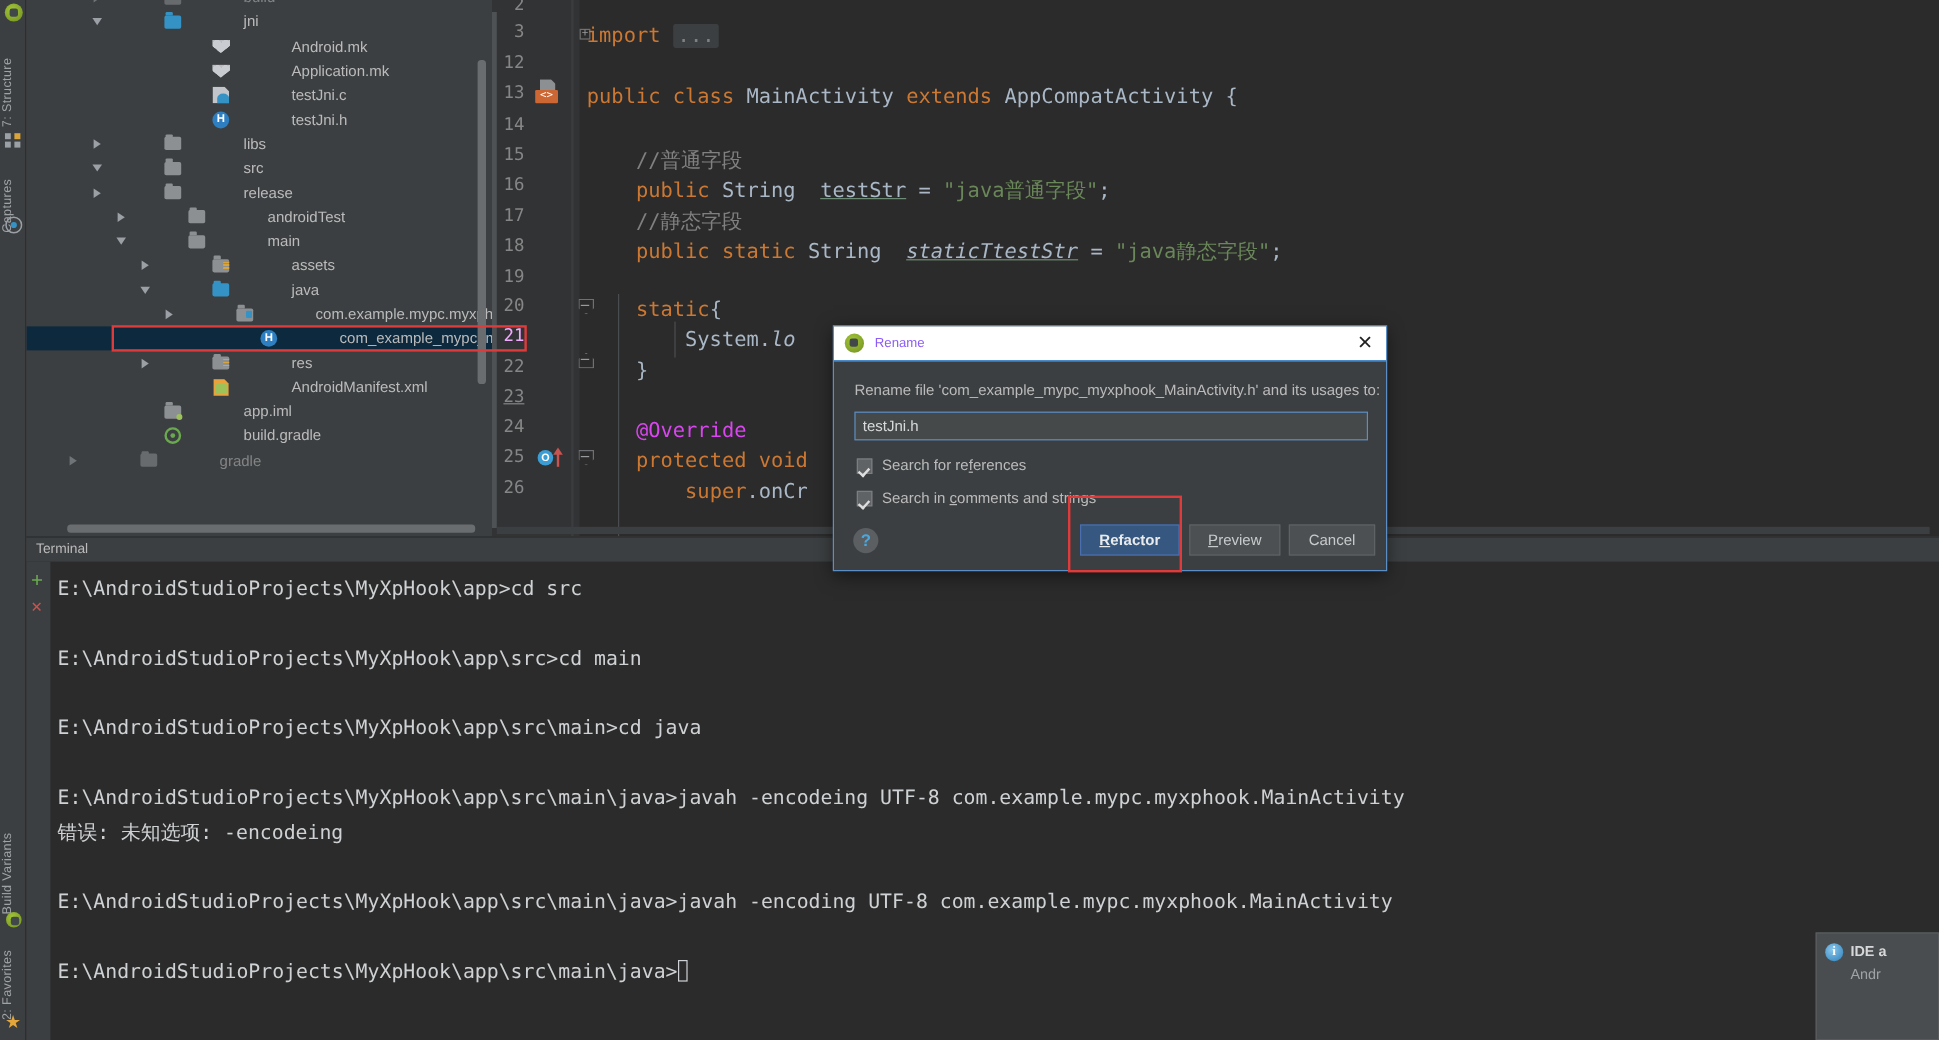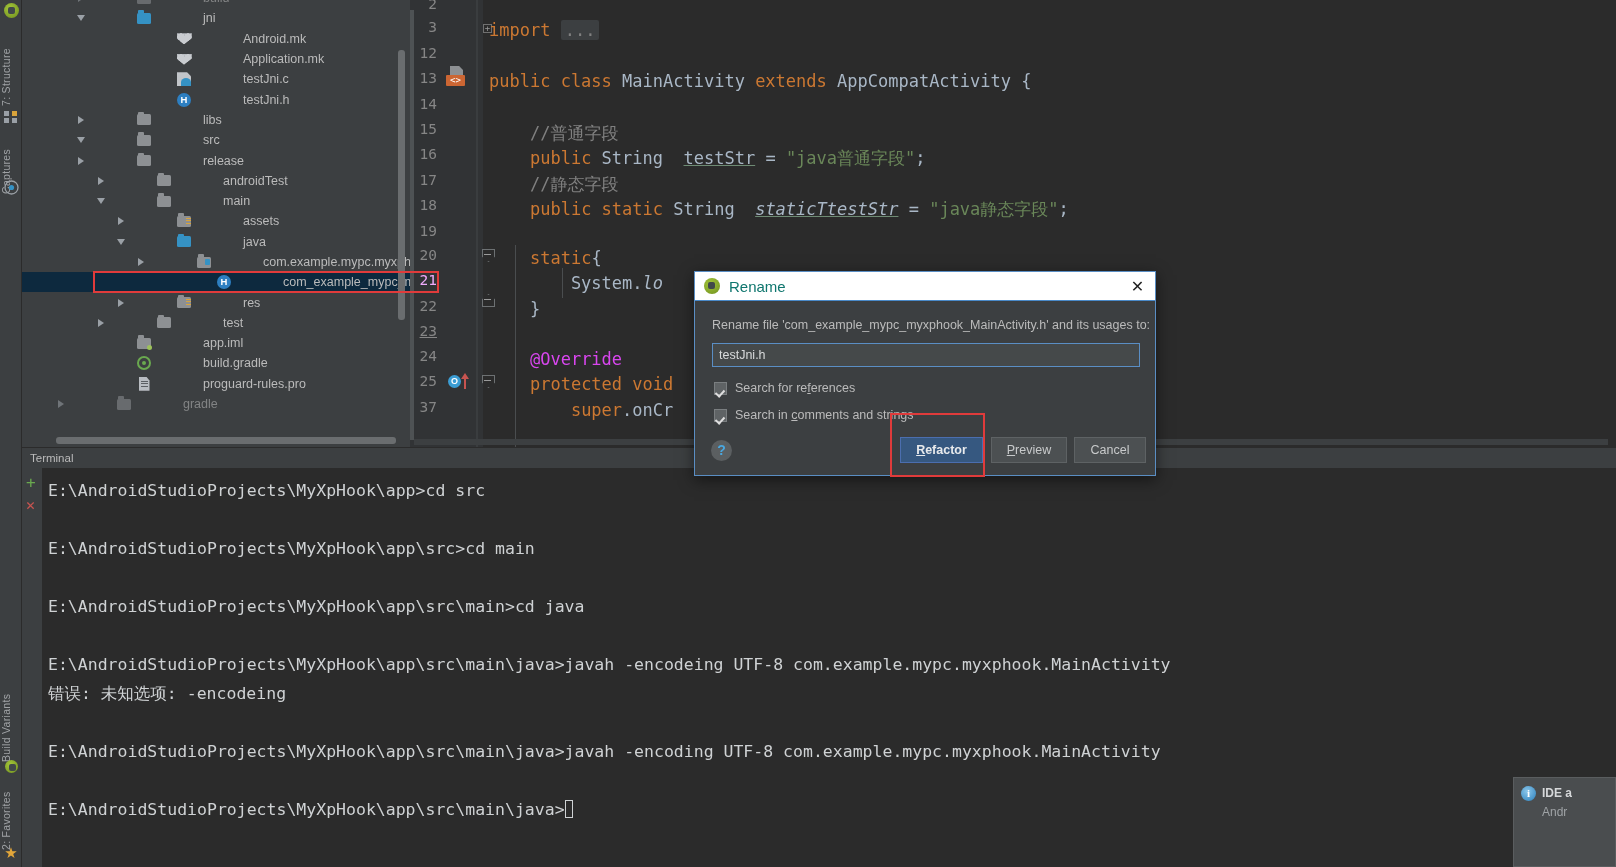--- a/index.html
+++ b/index.html
@@ -358,21 +358,21 @@
   }
   .dlg-title {
     position: relative;
     height: 29px; background: #ffffff;
     display: flex; align-items: center;
     border-bottom: 1px solid #4a8ac9;
   }
   .dlg-title .t-ico { margin-left: 9px; width: 17px; height: 17px; }
   .dlg-title .t-txt {
     margin-left: 8px;
-    font-size: 15px; color: #0f766e;
+    font-size: 11px; color: #8b5cf6;
     font-family: "Liberation Sans", sans-serif;
   }
   .dlg-close {
     position: absolute; right: 8px; top: 5px;
     width: 19px; height: 19px;
     color: #1f1f1f; font-size: 16px; line-height: 19px;
     text-align: center; cursor: pointer;
     font-family: "Liberation Sans", sans-serif;
   }
   .dlg-body { position: relative; height: 175px; }
@@ -620,49 +620,40 @@
         </div>
         <div class="tree-row" style="padding-left: 92px;">
           <span class="tw collapsed">
             <i></i>
           </span>
           <span class="ic">
             <span class="folder lines"></span>
           </span>
           <span class="lbl">res</span>
         </div>
-        <div class="tree-row" style="padding-left: 72px;">
-          <span class="tw collapsed">
-            <i></i>
-          </span>
-          <span class="ic">
-            <span class="folder"></span>
-          </span>
-          <span class="lbl">test</span>
+        <div class="tree-row" style="padding-left: 92px;">
+          <span class="tw"></span>
+          <span class="ic">
+            <span class="xml-icon"></span>
+          </span>
+          <span class="lbl">AndroidManifest.xml</span>
         </div>
         <div class="tree-row" style="padding-left: 52px;">
           <span class="tw"></span>
           <span class="ic">
             <span class="folder src-dot"></span>
           </span>
           <span class="lbl">app.iml</span>
         </div>
         <div class="tree-row" style="padding-left: 52px;">
           <span class="tw"></span>
           <span class="ic">
             <span class="gradle-icon"></span>
           </span>
           <span class="lbl">build.gradle</span>
-        </div>
-        <div class="tree-row" style="padding-left: 52px;">
-          <span class="tw"></span>
-          <span class="ic">
-            <span class="txt-icon"></span>
-          </span>
-          <span class="lbl">proguard-rules.pro</span>
         </div>
         <div class="tree-row" style="padding-left: 32px; opacity: 0.55;">
           <span class="tw collapsed">
             <i></i>
           </span>
           <span class="ic">
             <span class="folder"></span>
           </span>
           <span class="lbl">gradle</span>
         </div>
@@ -684,21 +675,21 @@
           <div class="ln" style="top: 146px;">16</div>
           <div class="ln" style="top: 172px;">17</div>
           <div class="ln" style="top: 197px;">18</div>
           <div class="ln" style="top: 223px;">19</div>
           <div class="ln" style="top: 247px;">20</div>
           <div class="ln" style="top: 272px; color: #f0abfc;">21</div>
           <div class="ln" style="top: 298px;">22</div>
           <div class="ln" style="top: 323px; text-decoration: underline;">23</div>
           <div class="ln" style="top: 348px;">24</div>
           <div class="ln" style="top: 373px;">25</div>
-          <div class="ln" style="top: 399px;">37</div>
+          <div class="ln" style="top: 399px;">26</div>
         </div>
     </div>
     <div class="fold-col"></div>
 
     <div class="class-gmark" style="left:36px; top:66px;">
       <span class="pg"></span>
         <span class="pb">&lt;&gt;</span>
     </div>
     <div class="ovr-gmark" style="left:38px; top:373px;">
       <span class="circ">O</span>

